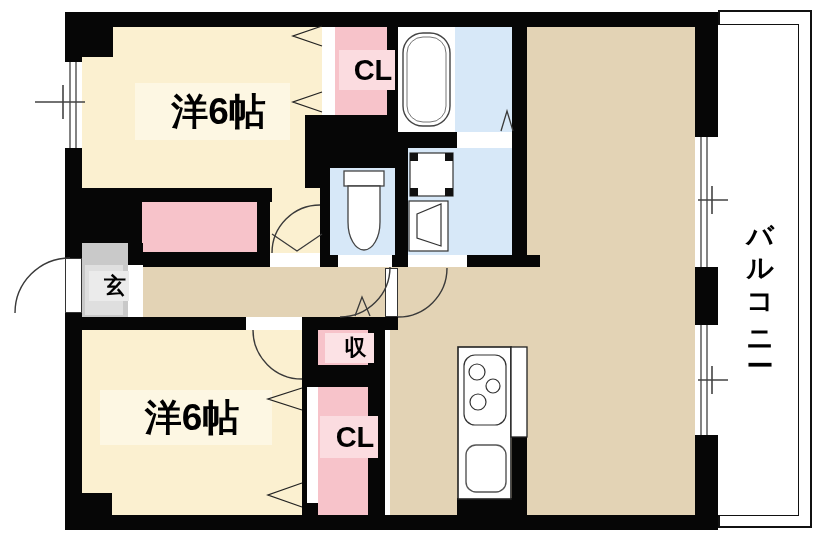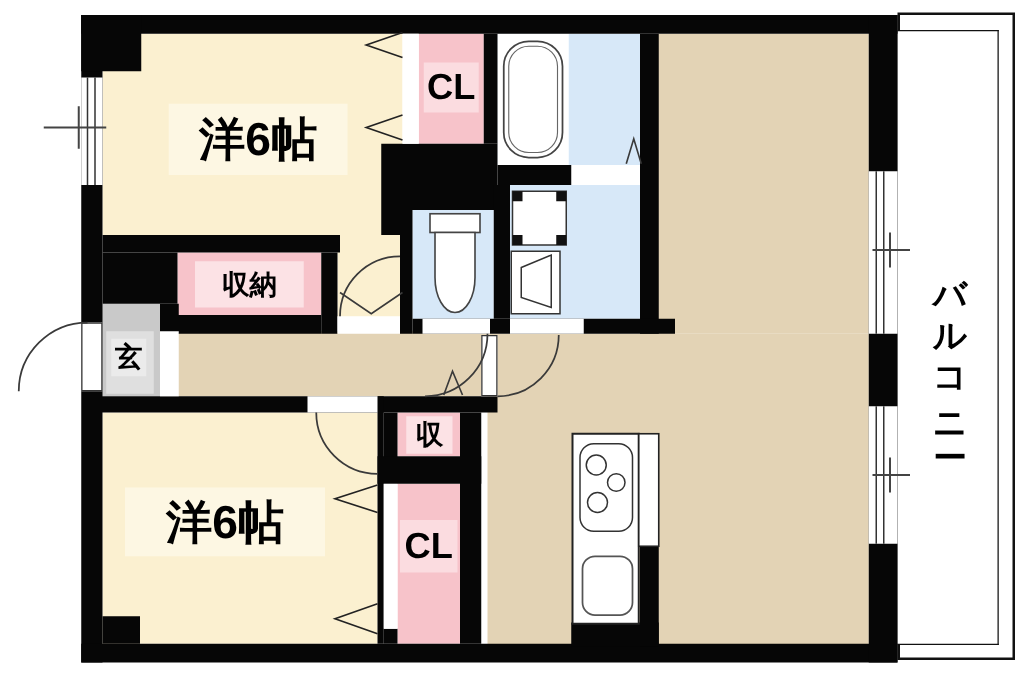--- a/index.html
+++ b/index.html
@@ -3,21 +3,21 @@
 <meta charset="utf-8">
 <style>
   html,body{margin:0;padding:0;background:#fff;}
   .stage{position:relative;width:828px;height:544px;background:#fff;overflow:hidden;
          font-family:"Liberation Sans", sans-serif;color:#000;}
   .floor{position:absolute;}
   .wall{position:absolute;background:#060606;}
   .open{position:absolute;background:#fff;}
   .leaf{position:absolute;background:#fff;border:1px solid #333;box-sizing:border-box;}
   .label{position:absolute;display:flex;align-items:center;justify-content:center;
-         font-weight:600;line-height:1;white-space:nowrap;}
+         font-weight:600;line-height:1;white-space:nowrap;padding-left:12px;}
   .lbl-room{background:#FDF7E3;font-size:37px;}
   .lbl-ldk{background:#EFE5CC;font-size:35px;}
   .lbl-pink{background:#FBDCE0;font-size:29px;}
   .lbl-pink-sm{background:#FCE2E5;font-size:22px;}
   .lbl-gray{background:#EBEBEB;font-size:22px;}
   .balcony-outer{position:absolute;background:#fff;border:2px solid #111;box-sizing:border-box;}
   .balcony-inner{position:absolute;background:#fff;border:1.5px solid #111;border-left:none;box-sizing:border-box;}
   .balcony-text{position:absolute;display:flex;align-items:center;justify-content:center;
                 writing-mode:vertical-rl;text-orientation:mixed;font-size:27px;font-weight:600;
                 letter-spacing:6px;}
@@ -95,23 +95,20 @@
     </div>
   <div class="label lbl-room" style="left:100px;top:390px;width:160px;height:55px;">
     <span>洋6帖</span>
     </div>
   <div class="label lbl-pink" style="left:339px;top:50px;width:44px;height:40px;">
     <span>CL</span>
     </div>
   <div class="label lbl-pink" style="left:320px;top:416px;width:46px;height:42px;">
     <span>CL</span>
     </div>
-  <div class="label lbl-pink-sm" style="left:156px;top:209px;width:87px;height:37px;">
-    <span>収納</span>
-    </div>
   <div class="label lbl-pink-sm" style="left:325px;top:333px;width:37px;height:30px;">
     <span>収</span>
     </div>
   <div class="label lbl-gray" style="left:89px;top:271px;width:28px;height:30px;">
     <span>玄</span>
     </div>
   <div class="balcony-text" style="left:730px;top:145px;width:60px;height:270px;">
     <span>バルコニー</span>
     </div>
 

